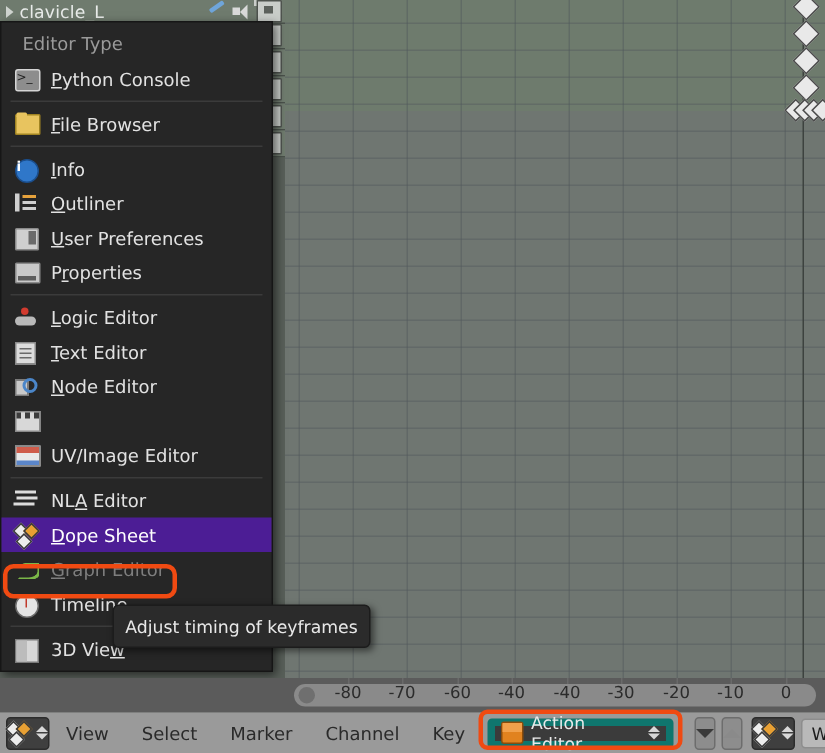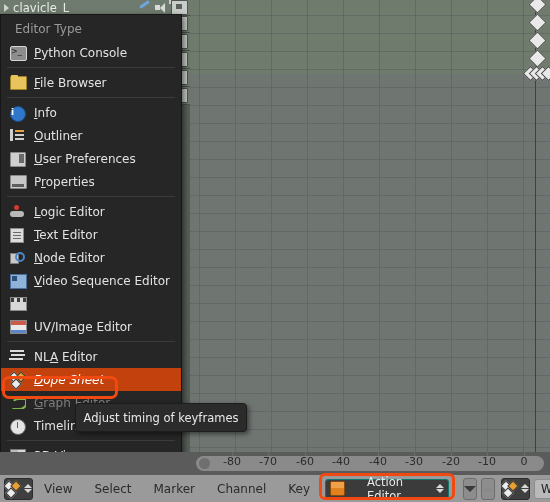--- a/index.html
+++ b/index.html
@@ -110,22 +110,22 @@
   }
   .action-wrap{
     position:relative;margin-left:4px;
   }
   .action-outline{
     position:absolute;left:-6px;top:-6px;width:136px;height:27px;
     border:3px solid #f04a12;border-radius:6px;box-sizing:border-box;
     pointer-events:none;
   }
   .action-dd{
-    width:124px;height:20px;background:#3b3b3b;border:1px solid #0f766e;border-radius:3px;
-    display:flex;align-items:center;padding:0 4px;box-sizing:border-box;gap:22px;
+    width:124px;height:20px;background:#3b3b3b;border:5px solid #0f766e;border-radius:3px;
+    display:flex;align-items:center;padding:0 4px;box-sizing:border-box;gap:5px;
   }
   .cube-ico{
     width:13px;height:13px;background:#e1821f;border:1px solid #8a4c0c;
     border-radius:2px;position:relative;flex:0 0 auto;
   }
   .cube-ico:after{
     content:"";position:absolute;left:0;top:0;width:100%;height:45%;
     background:#f0a04b;
   }
   .action-label{flex:1;font-size:11.5px;color:#e9e9e9;}
@@ -156,21 +156,21 @@
   .popup-title{
     height:24px;display:flex;align-items:center;padding-left:14px;
     font-size:12px;color:#9a9a9a;
   }
   .sep{height:1px;background:#3b3b3b;margin:3px 6px;}
   .mi{
     height:23px;display:flex;align-items:center;padding-left:8px;gap:8px;
     font-size:12px;color:#e2e2e2;position:relative;
   }
   .mi .lbl u{text-decoration:underline;}
-  .mi.active{background:#c2410c;font-style:italic;}
+  .mi.active{background:#4c1d95;}
   .mi.active .lbl{color:#ffffff;}
   .mi.dim .lbl{color:#7e7e7e;}
   .mi-ico{width:17px;height:15px;flex:0 0 auto;position:relative;}
 
   
   .ic-term{width:15px;height:13px;background:#8d8d8d;border:1px solid #d5d5d5;border-radius:2px;
            font-size:8px;color:#1e1e1e;display:flex;align-items:center;justify-content:center;}
   .ic-folder{width:15px;height:12px;background:#e8c45f;border:1px solid #a08322;border-radius:1px;}
   .ic-folder:before{content:"";position:absolute;left:0;top:-2px;width:7px;height:3px;background:#e8c45f;border-radius:1px 1px 0 0;}
   .ic-info{width:14px;height:14px;border-radius:50%;background:#2f77c9;border:1px solid #1b4e8c;
@@ -412,26 +412,20 @@
           <span class="lbl"><u>T</u>ext Editor</span>
         </div>
         <div class="mi">
           <span class="mi-ico">
             <span class="ic-node" style="display: block; position: absolute; left: 1px; top: 1px;"></span>
           </span>
           <span class="lbl"><u>N</u>ode Editor</span>
         </div>
         <div class="mi">
           <span class="mi-ico">
-            <span class="ic-vse" style="display: block; position: absolute; left: 1px; top: 1px;"></span>
-          </span>
-          <span class="lbl"><u>V</u>ideo Sequence Editor</span>
-        </div>
-        <div class="mi">
-          <span class="mi-ico">
             <span class="ic-clip" style="display: block; position: absolute; left: 1px; top: 1px;"></span>
           </span>
         </div>
         <div class="mi">
           <span class="mi-ico">
             <span class="ic-uv" style="display: block; position: absolute; left: 1px; top: 1px;"></span>
           </span>
           <span class="lbl">UV/Image Editor</span>
         </div>
         <div class="sep"></div>

